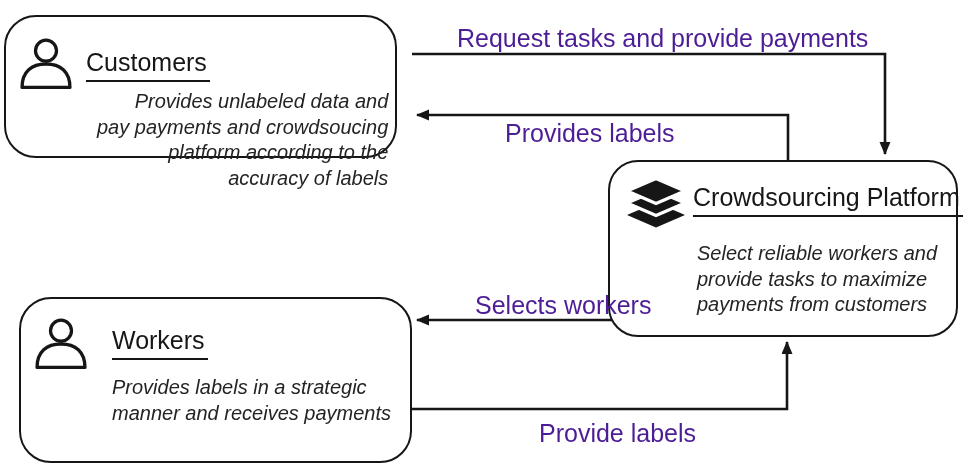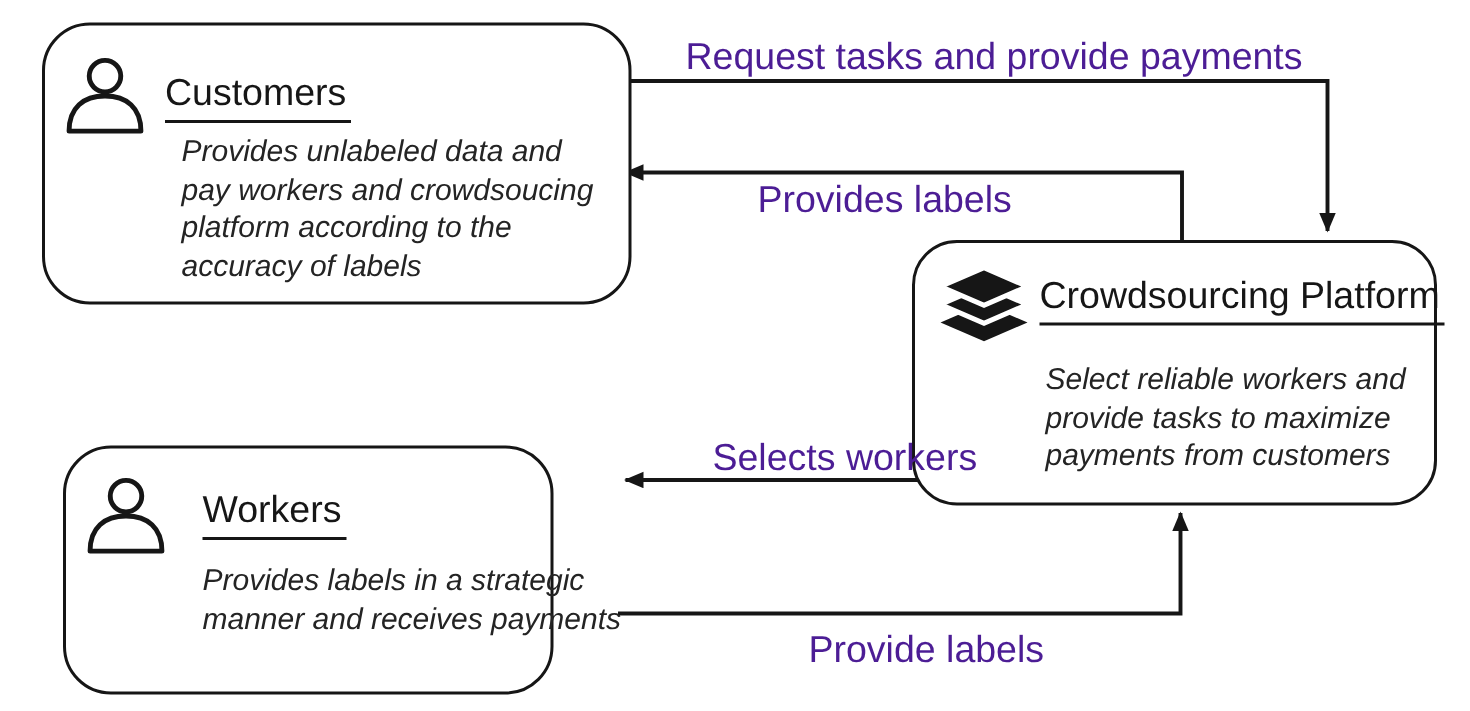--- a/index.html
+++ b/index.html
@@ -60,49 +60,49 @@
       <marker id="ah" markerUnits="userSpaceOnUse" markerWidth="14" markerHeight="12" refX="12" refY="5.5" orient="auto">
         <path d="M0,0 L13,5.5 L0,11 Z" fill="#161616"></path>
       </marker>
     </defs>
     <path d="M412,54 H885 V154" fill="none" stroke="#161616" stroke-width="2.6" marker-end="url(#ah)"></path>
     <path d="M788,160 V115 H417" fill="none" stroke="#161616" stroke-width="2.6" marker-end="url(#ah)"></path>
     <path d="M613,320 H417" fill="none" stroke="#161616" stroke-width="2.6" marker-end="url(#ah)"></path>
     <path d="M412,409 H787 V342" fill="none" stroke="#161616" stroke-width="2.6" marker-end="url(#ah)"></path>
   </svg>
 
-  <div class="box" style="left:28px; top:15px; width:393px; height:188px;">
+  <div class="box" style="left:4px; top:15px; width:393px; height:143px;text-align:right;">
     <svg class="icon" style="left:12px; top:21px;" width="56" height="52" viewBox="0 0 54 51">
       <path d="M3.5 48.5 C3.5 33 13 25.5 27 25.5 C41 25.5 50.5 33 50.5 48.5 Z" fill="#ffffff" stroke="#161616" stroke-width="3.2" stroke-linejoin="round"></path>
       <circle cx="27" cy="12.5" r="10.3" fill="#ffffff" stroke="#161616" stroke-width="3.2"></circle>
     </svg>
     <div class="title" style="left:80px; top:31px;">Customers</div>
     <div class="body" style="left:91px; top:72px;">
       <div>Provides unlabeled data and</div>
-      <div>pay workers and crowdsoucing</div>
+      <div>pay payments and crowdsoucing</div>
       <div>platform according to the</div>
       <div>accuracy of labels</div>
     </div>
   </div>
 
   <div class="box" style="left:608px; top:160px; width:350px; height:177px; border-radius:30px;">
     <svg class="icon" style="left:14px; top:14px;" width="64" height="53" viewBox="0 0 64 53">
       <path d="M32 26.5 L61 39 L32 51.5 L3 39 Z" fill="#161616"></path>
       <path d="M32 14.5 L61 27 L32 39.5 L3 27 Z" fill="#161616" stroke="#ffffff" stroke-width="3.4"></path>
       <path d="M32 2.5 L61 15 L32 27.5 L3 15 Z" fill="#161616" stroke="#ffffff" stroke-width="3.4"></path>
     </svg>
     <div class="title" style="left:83px; top:21px;">Crowdsourcing Platform</div>
     <div class="body" style="left:87px; top:79px;">
       <div>Select reliable workers and</div>
       <div>provide tasks to maximize</div>
       <div>payments from customers</div>
     </div>
   </div>
 
-  <div class="box" style="left:19px; top:297px; width:327px; height:166px;margin-left:23px;">
+  <div class="box" style="left:19px; top:297px; width:393px; height:166px;">
     <svg class="icon" style="left:12px; top:19px;" width="56" height="52" viewBox="0 0 54 51">
       <path d="M3.5 48.5 C3.5 33 13 25.5 27 25.5 C41 25.5 50.5 33 50.5 48.5 Z" fill="#ffffff" stroke="#161616" stroke-width="3.2" stroke-linejoin="round"></path>
       <circle cx="27" cy="12.5" r="10.3" fill="#ffffff" stroke="#161616" stroke-width="3.2"></circle>
     </svg>
     <div class="title" style="left:91px; top:27px;">Workers</div>
     <div class="body" style="left:91px; top:76px;">
       <div>Provides labels in a strategic</div>
       <div>manner and receives payments</div>
     </div>
   </div>

